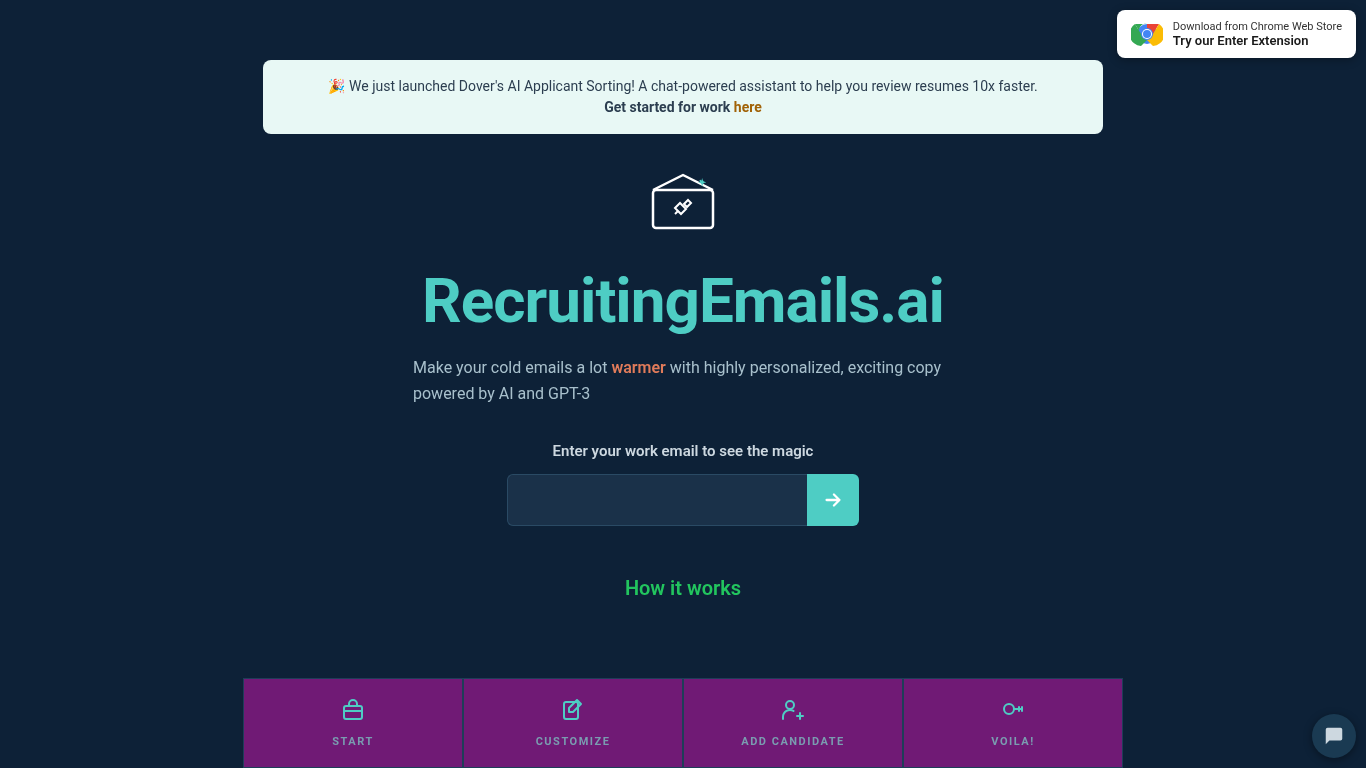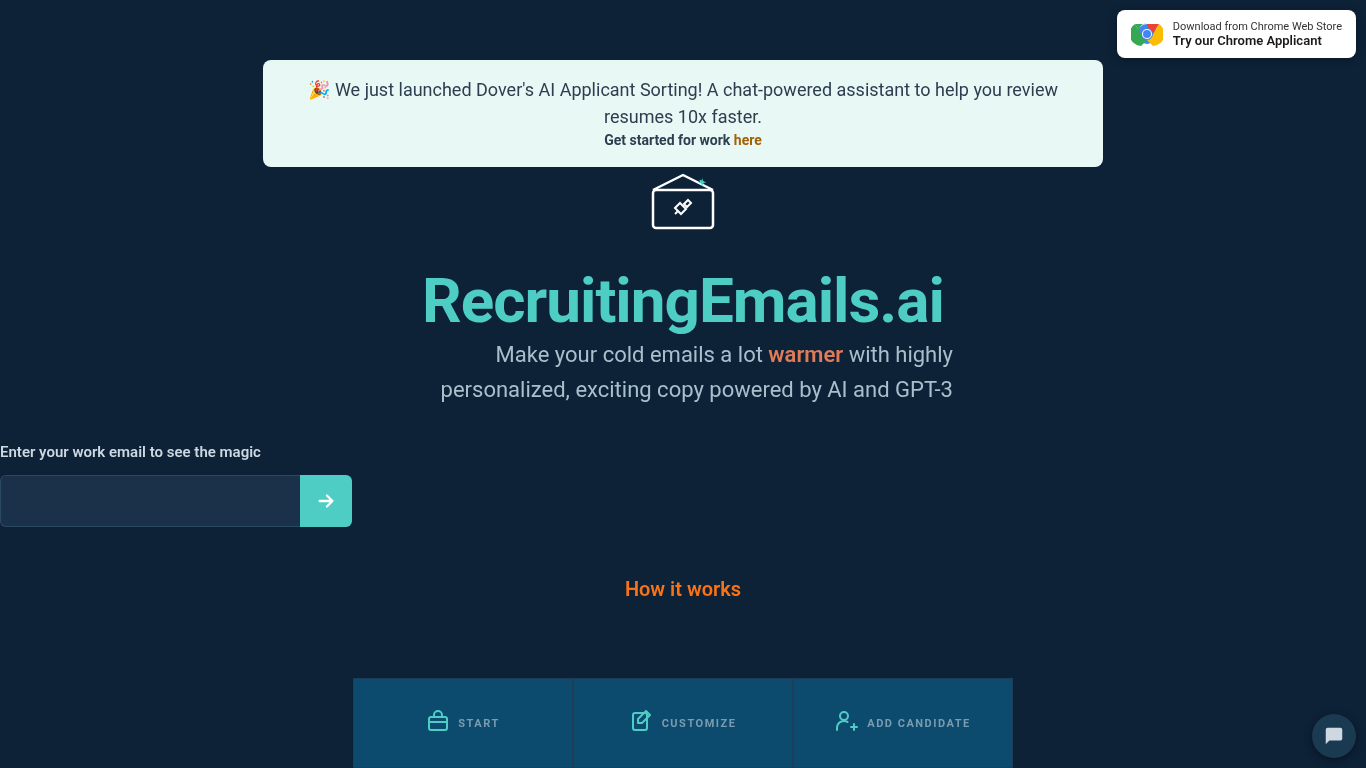--- a/index.html
+++ b/index.html
@@ -62,21 +62,21 @@
       left: 50%;
       transform: translateX(-50%);
       width: 840px;
       background-color: #e8f8f5;
       border-radius: 8px;
       padding: 16px 24px;
       text-align: center;
     }
 
     .announcement-bar p {
-      font-size: 18px;
+      font-size: 14px;
       color: #2c3e50;
       line-height: 1.5;
     }
 
     .announcement-bar .get-started {
       font-size: 14px;
       color: #2c3e50;
     }
 
     .announcement-bar .here-link {
@@ -102,41 +102,43 @@
       width: 70px;
       height: 60px;
     }
 
     
     .main-title {
       font-size: 62px;
       font-weight: 700;
       color: #4ecdc4;
       letter-spacing: -1px;
+      margin-bottom: 18px;
     }
 
     
     .subtitle {
-      font-size: 22px;
+      font-size: 16px;
       color: #a8c0cc;
-      text-align: right;
+      text-align: left;
       line-height: 1.6;
       max-width: 540px;
       margin-bottom: 36px;
     }
 
     .subtitle .warmer {
       color: #e07b5a;
       font-weight: 600;
     }
 
     
     .email-section {
       display: flex;
       flex-direction: column;
+      align-items: center;
       width: 100%;
     }
 
     .email-label {
       font-size: 15px;
       font-weight: 600;
       color: #cdd8e0;
       margin-bottom: 14px;
     }
 
@@ -186,42 +188,42 @@
     
     .how-it-works-section {
       margin-top: 50px;
       text-align: center;
       width: 100%;
     }
 
     .how-it-works-title {
       font-size: 20px;
       font-weight: 600;
-      color: #f97316;
+      color: #22c55e;
       margin-bottom: 22px;
     }
 
     
     .steps-row {
       display: flex;
       justify-content: center;
       gap: 0;
       width: 100%;
       position: absolute;
       bottom: 0;
       left: 0;
     }
 
     .step-card {
       width: 220px;
       height: 90px;
-      background: #0c4a6e;
+      background: #701a75;
       border: 1px solid #1e3d58;
       display: flex;
-      flex-direction: row;
+      flex-direction: column;
       align-items: center;
       justify-content: center;
       gap: 8px;
       cursor: pointer;
     }
 
     .step-card:not(:last-child) {
       border-right: 1px solid #1e3d58;
     }
 
@@ -271,21 +273,21 @@
     <path d="M16 6 L28 6 A12 12 0 0 1 28 6 L22 16 A6 6 0 0 0 16 10 Z" fill="#EA4335"></path>
     <path d="M4 6 L16 6 A6 6 0 0 0 10 16 L4 6 Z" fill="#34A853"></path>
     <path d="M4 6 L10 16 A6 6 0 0 0 16 22 L10 28 A12 12 0 0 1 4 6 Z" fill="#34A853"></path>
     <path d="M22 16 L28 6 A12 12 0 0 1 22 28 L16 22 A6 6 0 0 0 22 16 Z" fill="#FBBC05"></path>
     <path d="M10 16 L4 6 L16 6 A6 6 0 0 0 10 16 Z" fill="#34A853" opacity="0"></path>
     <circle cx="16" cy="16" r="5" fill="white"></circle>
     <circle cx="16" cy="16" r="4" fill="#4285F4"></circle>
   </svg>
   <div class="chrome-banner-text">
     <span class="line1">Download from Chrome Web Store</span>
-    <span class="line2">Try our Chrome Applicant</span>
+    <span class="line2">Try our Enter Extension</span>
   </div>
 </div>
 
 <div class="announcement-bar">
   <p>
     <span>🎉</span>
     <span>We just launched Dover's AI Applicant Sorting! A chat-powered assistant to help you review resumes 10x faster.</span>
   </p>
   <p class="get-started">
     <strong><span>Get started for work</span> <a class="here-link">here</a></strong>
@@ -362,20 +364,30 @@
       <svg width="24" height="24" viewBox="0 0 24 24" fill="none" xmlns="http://www.w3.org/2000/svg">
         <circle cx="9" cy="7" r="4" stroke="#4ecdc4" stroke-width="2" fill="none"></circle>
         <path d="M2 21v-2a7 7 0 0 1 10.5-6.07" stroke="#4ecdc4" stroke-width="2" stroke-linecap="round" fill="none"></path>
         <line x1="19" y1="15" x2="19" y2="21" stroke="#4ecdc4" stroke-width="2" stroke-linecap="round"></line>
         <line x1="16" y1="18" x2="22" y2="18" stroke="#4ecdc4" stroke-width="2" stroke-linecap="round"></line>
       </svg>
     </span>
     <span class="step-label">ADD CANDIDATE</span>
   </div>
 
+  <div class="step-card">
+    <span class="step-icon">
+      <svg width="24" height="24" viewBox="0 0 24 24" fill="none" xmlns="http://www.w3.org/2000/svg">
+        <circle cx="8" cy="11" r="5" stroke="#4ecdc4" stroke-width="2" fill="none"></circle>
+        <path d="M13 11h8M18 9v4" stroke="#4ecdc4" stroke-width="2" stroke-linecap="round"></path>
+        <path d="M21 9v4" stroke="#4ecdc4" stroke-width="2" stroke-linecap="round"></path>
+      </svg>
+    </span>
+    <span class="step-label">VOILA!</span>
+  </div>
 
 </div>
 
 <div class="chat-bubble">
   <svg viewBox="0 0 24 24">
     <path d="M21 15a2 2 0 0 1-2 2H7l-4 4V5a2 2 0 0 1 2-2h14a2 2 0 0 1 2 2z"></path>
   </svg>
 </div>
 
 </body></html>

